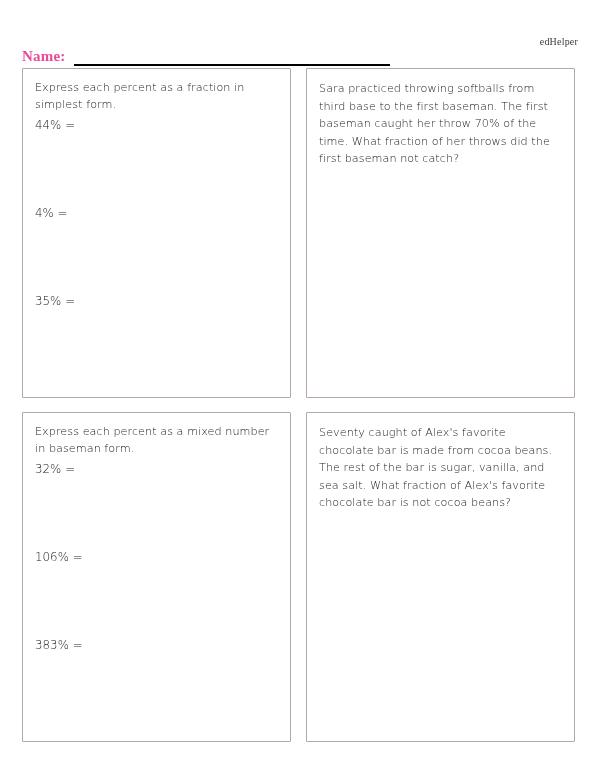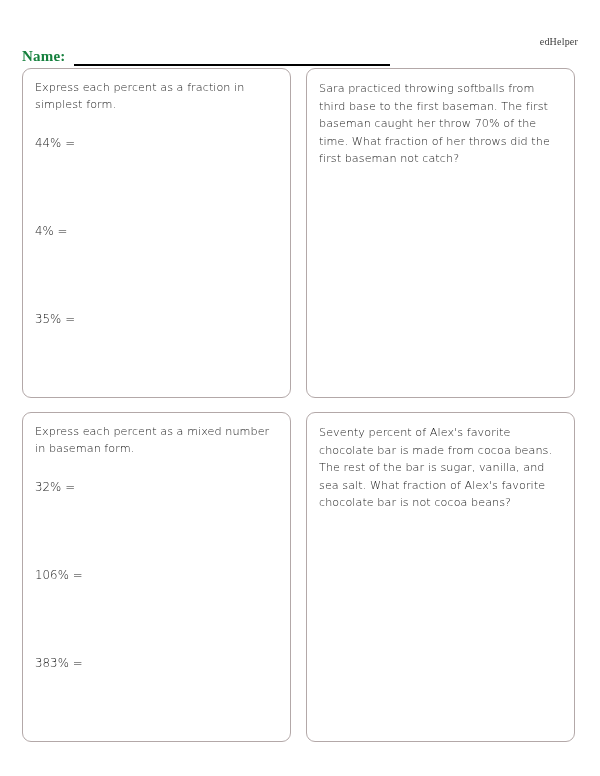--- a/index.html
+++ b/index.html
@@ -34,21 +34,21 @@
     width: 360px;
     height: 22px;
   }
   #name-label {
     position: absolute;
     left: 0;
     top: 0;
     font-family: "Liberation Serif", serif;
     font-weight: bold;
     font-size: 15px;
-    color: #15803d;
+    color: #ec4899;
     letter-spacing: 0.2px;
     text-align: right;
   }
   #name-rule {
     position: absolute;
     left: 52px;
     top: 16px;
     width: 316px;
     height: 0;
     border-top: 2px solid #000;
@@ -71,21 +71,21 @@
   #row-1 { top: 0; }
   #row-2 { top: 344px; }
 
   .qbox {
     position: absolute;
     top: 0;
     width: 269px;
     height: 330px;
     box-sizing: border-box;
     border: 1.3px solid #b3a8a8;
-    border-radius: 9px;
+    border-radius: 1px;
     background: #fff;
   }
   .qbox.left  { left: 0; }
   .qbox.right { left: 284px; }
 
   .qbody {
     position: absolute;
     left: 12px;
     right: 10px;
     top: 11px;
@@ -107,21 +107,21 @@
     list-style: none;
   }
   .item {
     font-family: "DejaVu Sans", sans-serif;
     font-size: 11.8px;
     font-weight: 300;
     color: #1a1a1a;
     height: 88px;
     letter-spacing: 0.05px;
   }
-  .prompt + .items { margin-top: 23px; }
+  .prompt + .items { margin-top: 5px; }
 </style>
 </head>
 <body>
 
 <div id="brand">edHelper</div>
 
 <div id="name-row">
   <span id="name-label">Name:</span>
   <span id="name-rule"></span>
 </div>
@@ -157,19 +157,19 @@
         <ul class="items">
           <li class="item">32% =</li>
           <li class="item">106% =</li>
           <li class="item">383% =</li>
         </ul>
       </div>
     </div>
 
     <div class="qbox right">
       <div class="qbody">
-        <div class="word-problem">Seventy percent of Alex's favorite chocolate bar is made from cocoa beans. The rest of the bar is sugar, vanilla, and sea salt. What fraction of Alex's favorite chocolate bar is not cocoa beans?</div>
+        <div class="word-problem">Seventy caught of Alex's favorite chocolate bar is made from cocoa beans. The rest of the bar is sugar, vanilla, and sea salt. What fraction of Alex's favorite chocolate bar is not cocoa beans?</div>
       </div>
     </div>
 
   </div>
 
 </div>
 
 </body></html>

